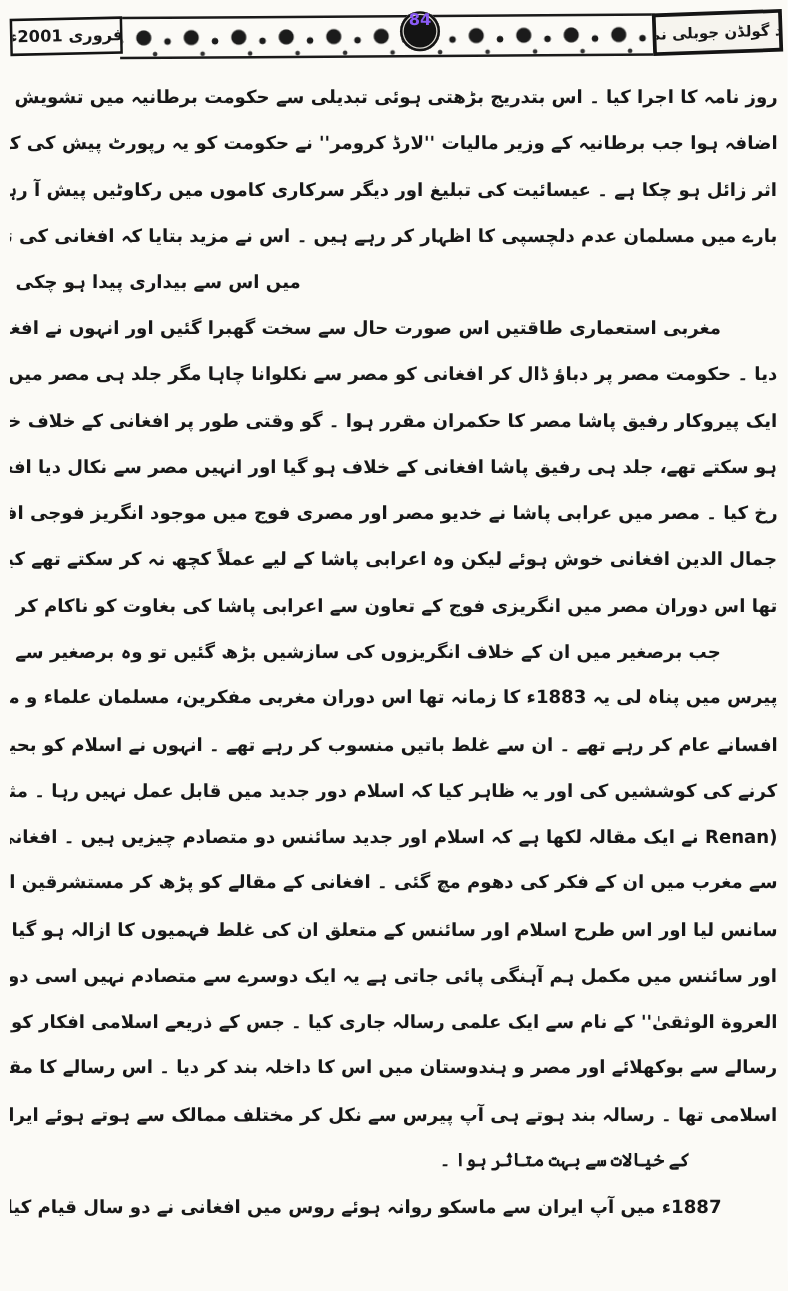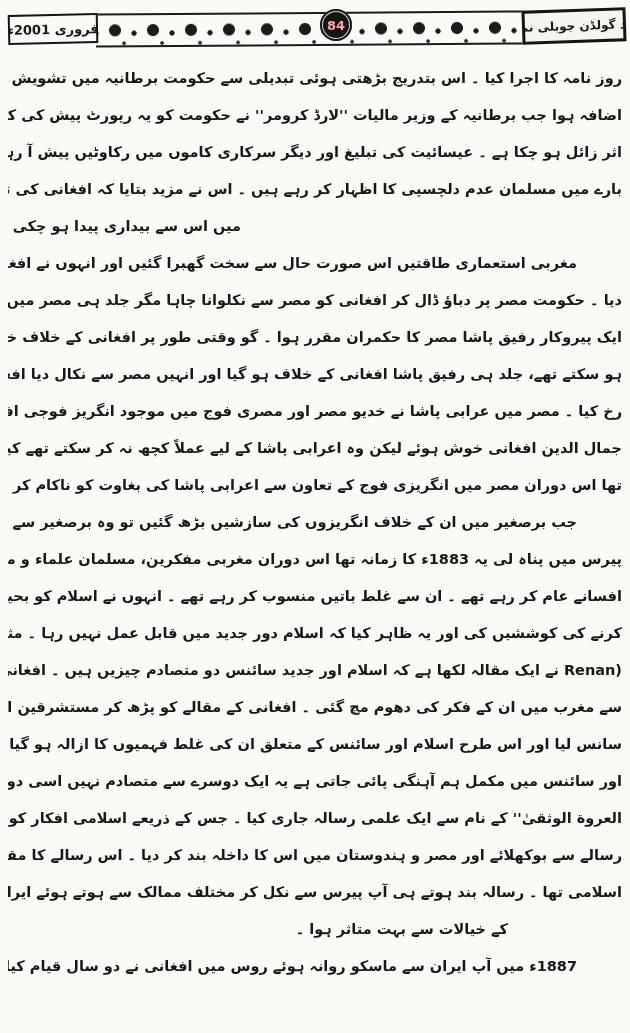--- a/index.html
+++ b/index.html
@@ -26,22 +26,22 @@
       radial-gradient(circle, #303030 0 1.5px, rgba(0,0,0,0) 2.2px);
     background-size:38px 30px, 38px 30px, 38px 30px, 38px 30px;
     background-position:0 50%, 19px 3px, 19px 23px, 9px 13px;
     background-repeat:repeat-x;
     transform:rotate(-0.4deg);
   }
 
   .page-num-circle {
     position:absolute; top:9px; left:320px;
     width:32px; height:32px; border-radius:50%;
-    background:#141414; color:#fca5a5;
-    display:flex; align-items:center; justify-content:center;
+    background:#141414; color:#8b5cf6;
+    display:flex; align-items:flex-start; justify-content:center;
     font-size:13px; font-weight:bold;
     box-shadow:inset 0 0 0 2px #141414, inset 0 0 0 3px #d8d6cf;
   }
 
   .masthead-box {
     position:absolute; top:9px; right:4px;
     width:98px; height:28px;
     border:3px solid #141414;
     background:#f6f4ee;
     display:flex; align-items:center; justify-content:center;
@@ -113,17 +113,17 @@
       <div class="line">پیرس میں پناہ لی یہ 1883ء کا زمانہ تھا اس دوران مغربی مفکرین، مسلمان علماء و مفکرین کے خلاف طرح طرح کے من گھڑت</div>
       <div class="line">افسانے عام کر رہے تھے ۔ ان سے غلط باتیں منسوب کر رہے تھے ۔ انہوں نے اسلام کو بحیثیت ایک مذہب کے خوب بدنام</div>
       <div class="line">کرنے کی کوششیں کی اور یہ ظاہر کیا کہ اسلام دور جدید میں قابل عمل نہیں رہا ۔ مثلاً ایک مغربی مفکر اونسٹ رینان ‪(Onest‬</div>
       <div class="line">‪Renan)‬ نے ایک مقالہ لکھا ہے کہ اسلام اور جدید سائنس دو متصادم چیزیں ہیں ۔ افغانی نے اس مقالے کا جواب لکھا جس</div>
       <div class="line">سے مغرب میں ان کے فکر کی دھوم مچ گئی ۔ افغانی کے مقالے کو پڑھ کر مستشرقین اور مغرب میں مقیم مسلمانوں نے اطمینان کا</div>
       <div class="line">سانس لیا اور اس طرح اسلام اور سائنس کے متعلق ان کی غلط فہمیوں کا ازالہ ہو گیا ۔ افغانی نے اپنے مقالے میں بتایا کہ اسلام</div>
       <div class="line">اور سائنس میں مکمل ہم آہنگی پائی جاتی ہے یہ ایک دوسرے سے متصادم نہیں اسی دوران افغانی کے شاگرد مفتی محمد عبدہ نے ''</div>
       <div class="line">العروة الوثقیٰ'' کے نام سے ایک علمی رسالہ جاری کیا ۔ جس کے ذریعے اسلامی افکار کو عام کرنے کی کوششیں کیں ۔ انگریز اس</div>
       <div class="line">رسالے سے بوکھلائے اور مصر و ہندوستان میں اس کا داخلہ بند کر دیا ۔ اس رسالے کا مقصد مسلمانوں کی بیداری اور اتحاد عالم</div>
       <div class="line">اسلامی تھا ۔ رسالہ بند ہوتے ہی آپ پیرس سے نکل کر مختلف ممالک سے ہوتے ہوئے ایران پہنچے ۔ یہاں مرزا باقر آپ</div>
-      <div class="line short" style="margin-right: 114px;">کے خیالات سے بہت متاثر ہوا ۔</div>
+      <div class="line short" style="margin-right: 70px; font-family: Liberation Serif, serif;">کے خیالات سے بہت متاثر ہوا ۔</div>
       <div class="line indent">1887ء میں آپ ایران سے ماسکو روانہ ہوئے روس میں افغانی نے دو سال قیام کیا اور روسی مسلمانوں کے لئے</div>
     </div>
 
 </div>
 
 </body></html>

